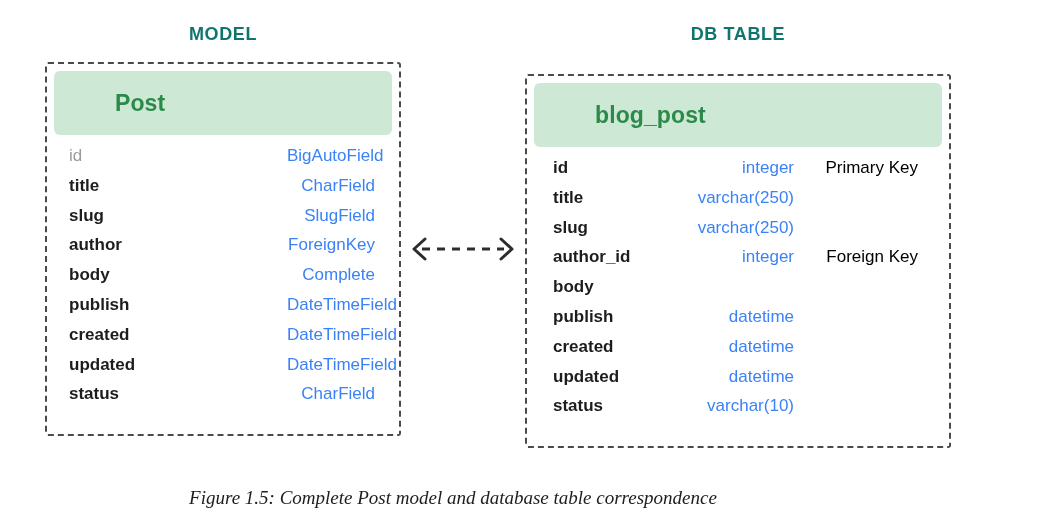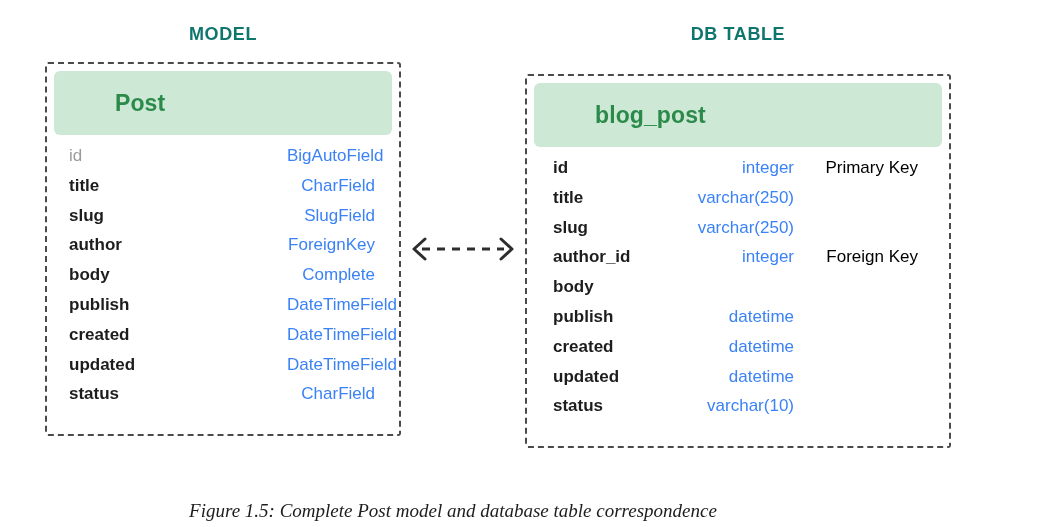--- a/index.html
+++ b/index.html
@@ -120,21 +120,21 @@
     left: 406px;
     top: 232px;
     width: 114px;
     height: 34px;
   }
 
   
   #caption {
     position: absolute;
     left: 0;
-    top: 500px;
+    top: 487px;
     width: 906px;
     text-align: center;
     font-family: "Liberation Serif", serif;
     font-style: italic;
     font-size: 19px;
     color: #1d1d1d;
     white-space: nowrap;
   }
 </style>
 </head>

